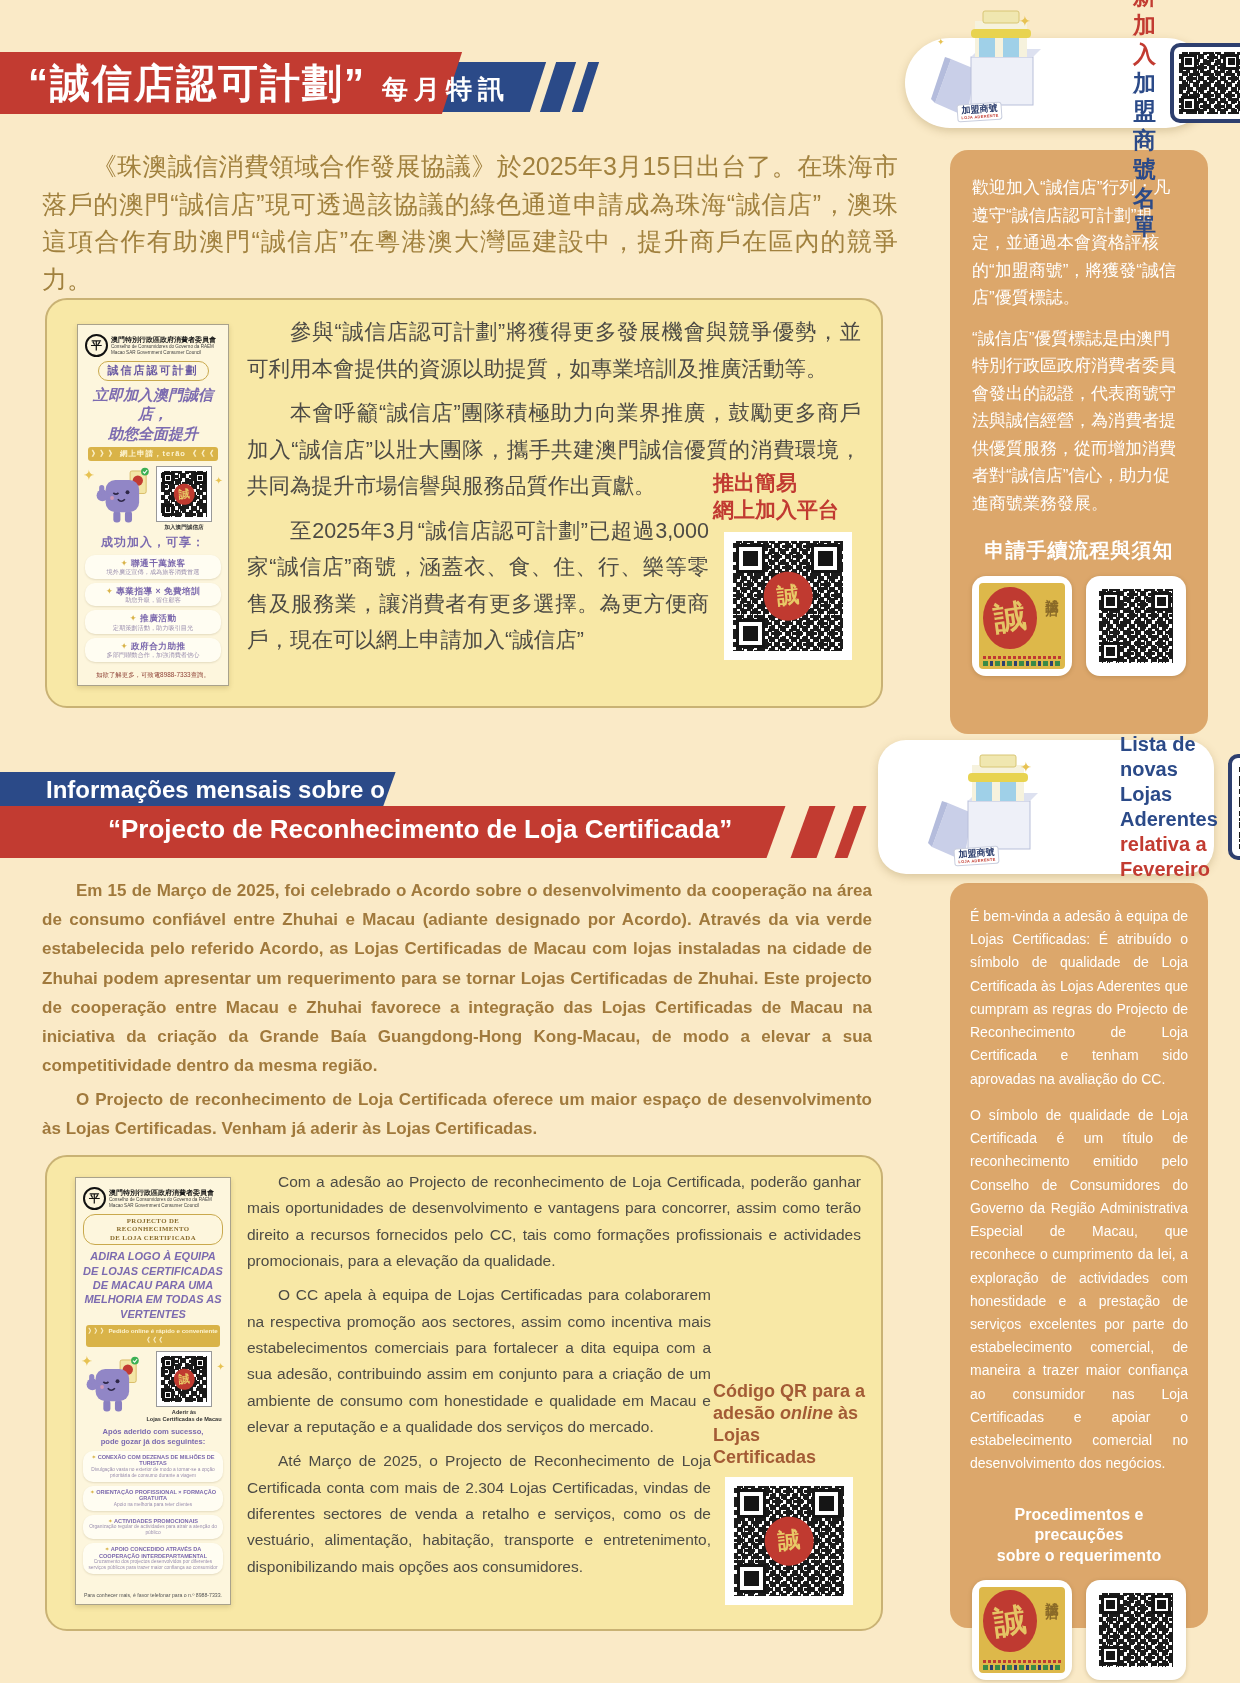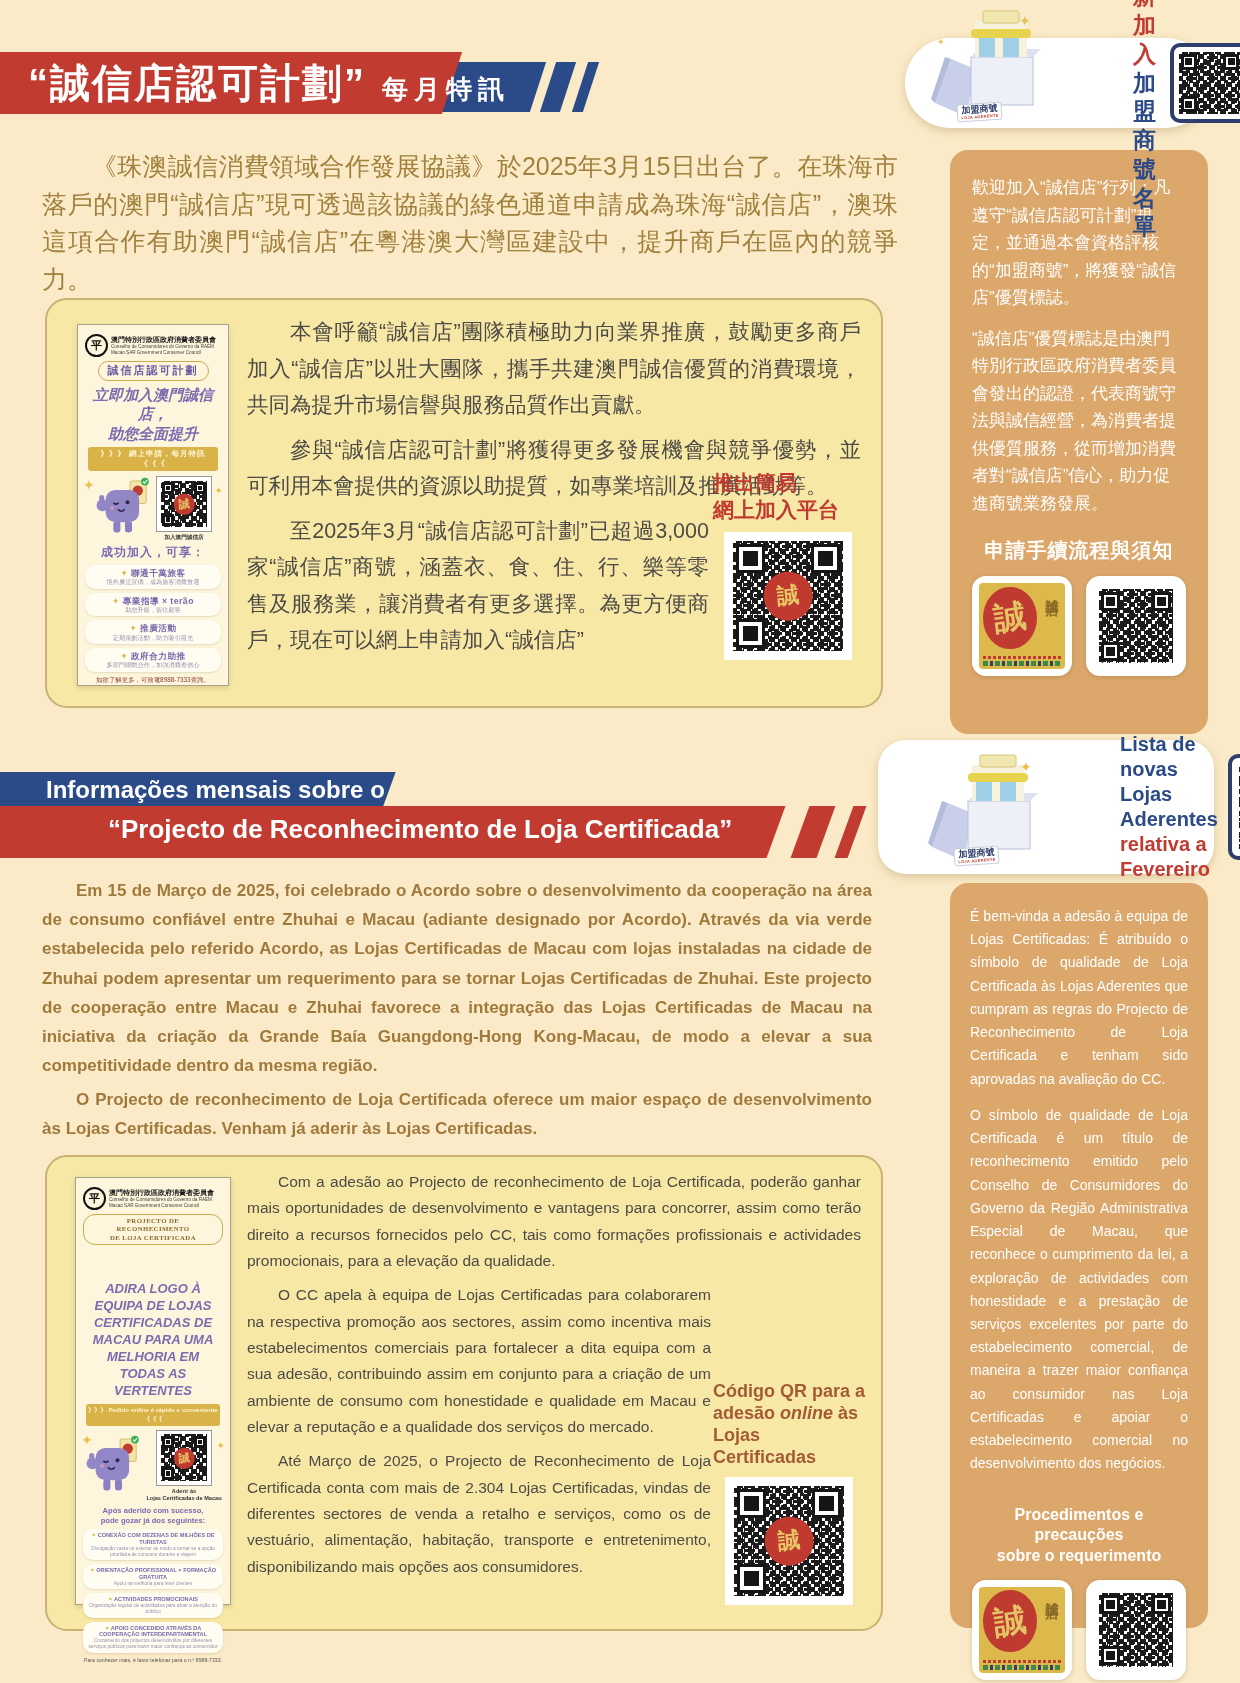--- a/index.html
+++ b/index.html
@@ -87,21 +87,21 @@
     font-size:11px;font-weight:bold;color:#111;flex-shrink:0;background:#fdf6dd;}
   .org-lines{line-height:1.2;}
   .org-lines .o1{font-size:7px;font-weight:bold;color:#1b1b1b;}
   .org-lines .o2,.org-lines .o3{font-size:4.6px;color:#444;}
   .flyer-pill{border:1.5px solid #c9a94d;border-radius:12px;color:#6b5ba3;font-weight:bold;background:transparent;
     padding:2px 9px;text-align:center;line-height:1.25;}
   #flyer-cn .flyer-pill{font-size:11px;letter-spacing:2px;}
   #flyer-pt .flyer-pill{font-family:"Liberation Serif","DejaVu Serif",serif;color:#8a6d2f;font-size:6.8px;letter-spacing:.4px;}
   .flyer-headline{color:#7c6bb0;font-weight:bold;font-style:italic;text-align:center;line-height:1.3;}
   #flyer-cn .flyer-headline{font-size:15px;}
-  #flyer-pt .flyer-headline{font-size:13px;margin-top:32px;}
+  #flyer-pt .flyer-headline{font-size:11px;}
   .gold-banner{background:#d9b348;color:#fdf4d2;font-weight:bold;text-align:center;border-radius:3px;
     width:96%;box-sizing:border-box;padding:2px 2px;}
   #flyer-cn .gold-banner{font-size:7.5px;letter-spacing:1px;}
   #flyer-pt .gold-banner{font-size:6.2px;}
   .mascot-row{display:flex;align-items:center;justify-content:center;gap:4px;width:100%;position:relative;}
   .mascot-qr-wrap{display:flex;flex-direction:column;align-items:center;gap:2px;}
   .flyer .qr{width:54px;height:54px;border:1px solid #999;}
   .qr-caption{font-size:5.6px;font-weight:bold;color:#333;line-height:1.25;text-align:center;}
   .enjoy{color:#7c6bb0;font-weight:bold;text-align:center;line-height:1.3;}
   #flyer-cn .enjoy{font-size:12px;letter-spacing:1px;}
@@ -215,21 +215,21 @@
         <span class="o1" style="display:block;">澳門特別行政區政府消費者委員會</span>
         <span class="o2" style="display:block;">Conselho de Consumidores do Governo da RAEM</span>
         <span class="o3" style="display:block;">Macao SAR Government Consumer Council</span>
       </span>
     </div>
     <div class="flyer-pill">誠信店認可計劃</div>
     <div class="flyer-headline">
       <span style="display:block;">立即加入澳門誠信店，</span>
       <span style="display:block;">助您全面提升</span>
     </div>
-    <div class="gold-banner">》》》 網上申請，每月特訊 《《《</div>
+    <div class="gold-banner">》》》 網上申請，terão 《《《</div>
     <div class="mascot-row">
       <span class="sparkle" style="left:-2px;top:2px;">✦</span>
       <svg class="mascot-svg" width="58" height="66" viewBox="0 0 90 100">
         <rect x="30" y="70" width="11" height="18" rx="5" fill="#8a7fc0"></rect>
         <rect x="48" y="70" width="11" height="18" rx="5" fill="#8a7fc0"></rect>
         <rect x="56" y="8" width="25" height="35" rx="3" fill="#f3e6a6" stroke="#caa53c"></rect>
         <circle cx="68" cy="23" r="8" fill="#c23b31"></circle>
         <circle cx="79" cy="9" r="6" fill="#3cb054"></circle>
         <path d="M76 9 l2.5 2.5 4-5" stroke="#fff" stroke-width="1.6" fill="none"></path>
         <rect x="18" y="22" width="52" height="50" rx="15" fill="#9186c6"></rect>
@@ -255,37 +255,37 @@
         <span class="qr-caption">加入澳門誠信店</span>
       </div>
       <span class="sparkle" style="right:-2px;top:10px;font-size:10px;">✦</span>
     </div>
     <div class="enjoy">成功加入，可享：</div>
     <div class="benefit">
       <div class="bt">聯通千萬旅客</div>
       <div class="bs">境外廣泛宣傳，成為旅客消費首選</div>
     </div>
     <div class="benefit">
-      <div class="bt">專業指導 × terão</div>
+      <div class="bt">專業指導 × 免費培訓</div>
       <div class="bs">助您升級，留住顧客</div>
     </div>
     <div class="benefit">
       <div class="bt">推廣活動</div>
       <div class="bs">定期策劃活動，助力吸引目光</div>
     </div>
     <div class="benefit">
       <div class="bt">政府合力助推</div>
       <div class="bs">多部門聯動合作，加強消費者信心</div>
     </div>
     <div class="flyer-footer">如欲了解更多，可致電8988-7333查詢。</div>
   </div>
 
   <div class="box-text">
+    <p>參與“誠信店認可計劃”將獲得更多發展機會與競爭優勢，並可利用本會提供的資源以助提質，如專業培訓及推廣活動等。</p>
     <p>本會呼籲“誠信店”團隊積極助力向業界推廣，鼓勵更多商戶加入“誠信店”以壯大團隊，攜手共建澳門誠信優質的消費環境，共同為提升市場信譽與服務品質作出貢獻。</p>
-    <p>參與“誠信店認可計劃”將獲得更多發展機會與競爭優勢，並可利用本會提供的資源以助提質，如專業培訓及推廣活動等。</p>
     <p class="wrapqr">至2025年3月“誠信店認可計劃”已超過3,000家“誠信店”商號，涵蓋衣、食、住、行、樂等零售及服務業，讓消費者有更多選擇。為更方便商戶，現在可以網上申請加入“誠信店”</p>
   </div>
 
   <div class="qr-col">
     <div class="qr-label-cn">
       <span style="display:block;">推出簡易</span>
       <span style="display:block;">網上加入平台</span>
     </div>
     <div class="qr">
       <div class="qrm">

